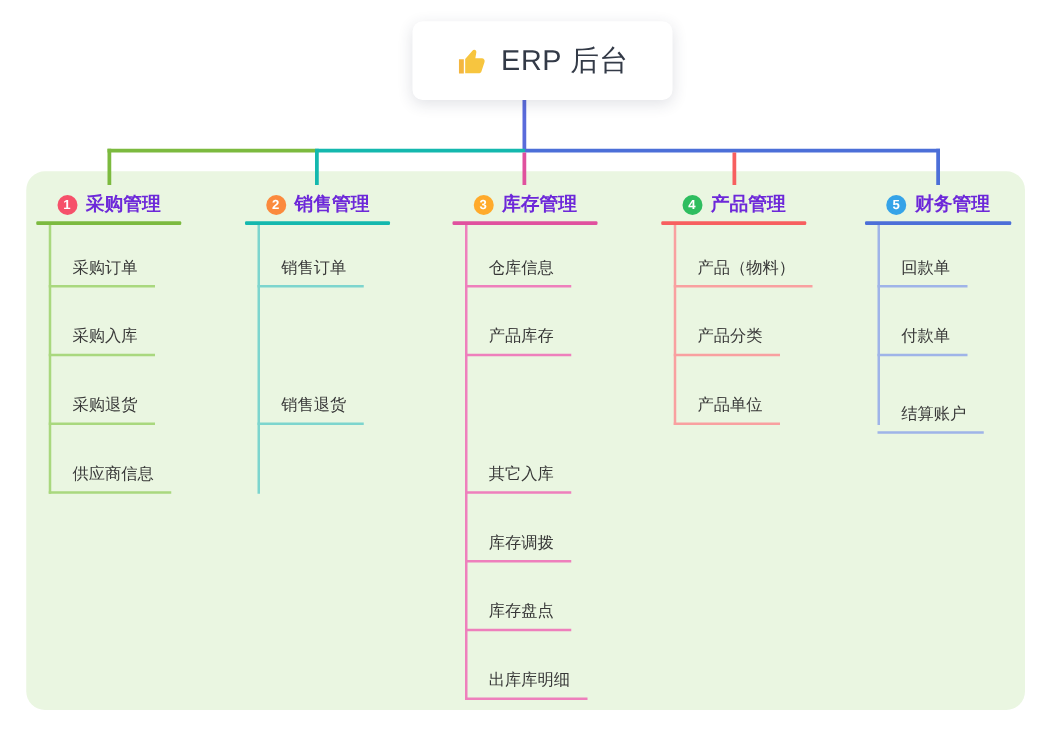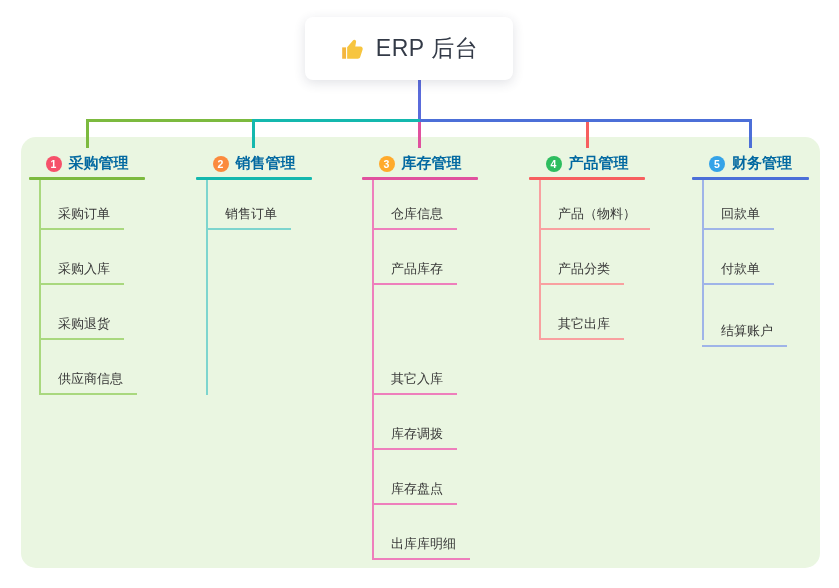--- a/index.html
+++ b/index.html
@@ -1,32 +1,32 @@
 <!DOCTYPE html>
 <html><head>
 <meta charset="utf-8">
 <style>
   html,body{margin:0;padding:0;background:#ffffff;}
   body{font-family:"Liberation Sans","DejaVu Sans",sans-serif;}
   .stage{position:relative;width:839px;height:588px;background:#ffffff;overflow:hidden;}
   .canvas-bg{position:absolute;left:21px;top:137px;width:799px;height:431px;background:#EAF6E1;border-radius:15px;}
   
-  .root-card{position:absolute;left:305px;top:17px;width:208px;height:63px;background:#ffffff;
+  .root-card{position:absolute;left:330px;top:17px;width:208px;height:63px;background:#ffffff;
     border-radius:8px;box-shadow:0 3px 12px rgba(40,50,80,.14);display:flex;align-items:center;
     justify-content:center;gap:10px;z-index:5;}
   .root-label{font-size:23px;color:#333A47;font-weight:500;letter-spacing:.5px;}
   .thumb{width:26px;height:26px;display:inline-flex;}
   
   .line{position:absolute;z-index:1;}
   
   .branch{position:absolute;top:150px;z-index:2;}
   .bhead{height:27px;display:flex;align-items:center;justify-content:center;gap:7px;}
   .badge{width:16px;height:16px;border-radius:50%;background:var(--cb);color:#fff;font-size:10.5px;
     font-weight:700;line-height:16px;text-align:center;flex:0 0 auto;}
-  .blabel{font-size:15px;font-weight:600;color:#0369a1;white-space:nowrap;}
+  .blabel{font-size:15px;font-weight:600;color:#6d28d9;white-space:nowrap;}
   .bline{height:3px;width:100%;background:var(--c);border-radius:1px;}
   .rail{position:absolute;left:10px;top:30px;width:2px;background:var(--cl);}
   .child{position:absolute;left:10px;white-space:nowrap;font-size:13px;color:#383838;
     line-height:18px;padding:0 14px 5px 19px;border-bottom:2px solid var(--cl);width:max-content;}
 </style>
 </head>
 <body>
 
 <div class="stage">
   <div class="canvas-bg"></div>
@@ -65,20 +65,21 @@
   </div>
 
   <div class="branch" style="left: 196px; width: 116px; --c: #14B8AE; --cl: #7DD5CE; --cb: #FB8A3D;">
     <div class="bhead">
       <span class="badge">2</span>
       <span class="blabel">销售管理</span>
     </div>
     <div class="bline"></div>
     <div class="rail" style="height:215px;"></div>
     <div class="child" style="top:55px">销售订单</div>
+    <div class="child" style="top:165px">销售退货</div>
   </div>
 
   <div class="branch" style="left: 362px; width: 116px; --c: #E0519E; --cl: #EE7FBC; --cb: #FFAA2B;">
     <div class="bhead">
       <span class="badge">3</span>
       <span class="blabel">库存管理</span>
     </div>
     <div class="bline"></div>
     <div class="rail" style="height:380px;"></div>
     <div class="child" style="top:55px">仓库信息</div>
@@ -91,21 +92,21 @@
 
   <div class="branch" style="left: 529px; width: 116px; --c: #F75F5F; --cl: #F9A0A0; --cb: #2EBD5F;">
     <div class="bhead">
       <span class="badge">4</span>
       <span class="blabel">产品管理</span>
     </div>
     <div class="bline"></div>
     <div class="rail" style="height:160px;"></div>
     <div class="child" style="top:55px">产品（物料）</div>
     <div class="child" style="top:110px">产品分类</div>
-    <div class="child" style="top:165px">其它出库</div>
+    <div class="child" style="top:165px">产品单位</div>
   </div>
 
   <div class="branch" style="left: 692px; width: 117px; --c: #4C6FD8; --cl: #9FB4E8; --cb: #35A3E8;">
     <div class="bhead">
       <span class="badge">5</span>
       <span class="blabel">财务管理</span>
     </div>
     <div class="bline"></div>
     <div class="rail" style="height:160px;"></div>
     <div class="child" style="top:55px">回款单</div>

